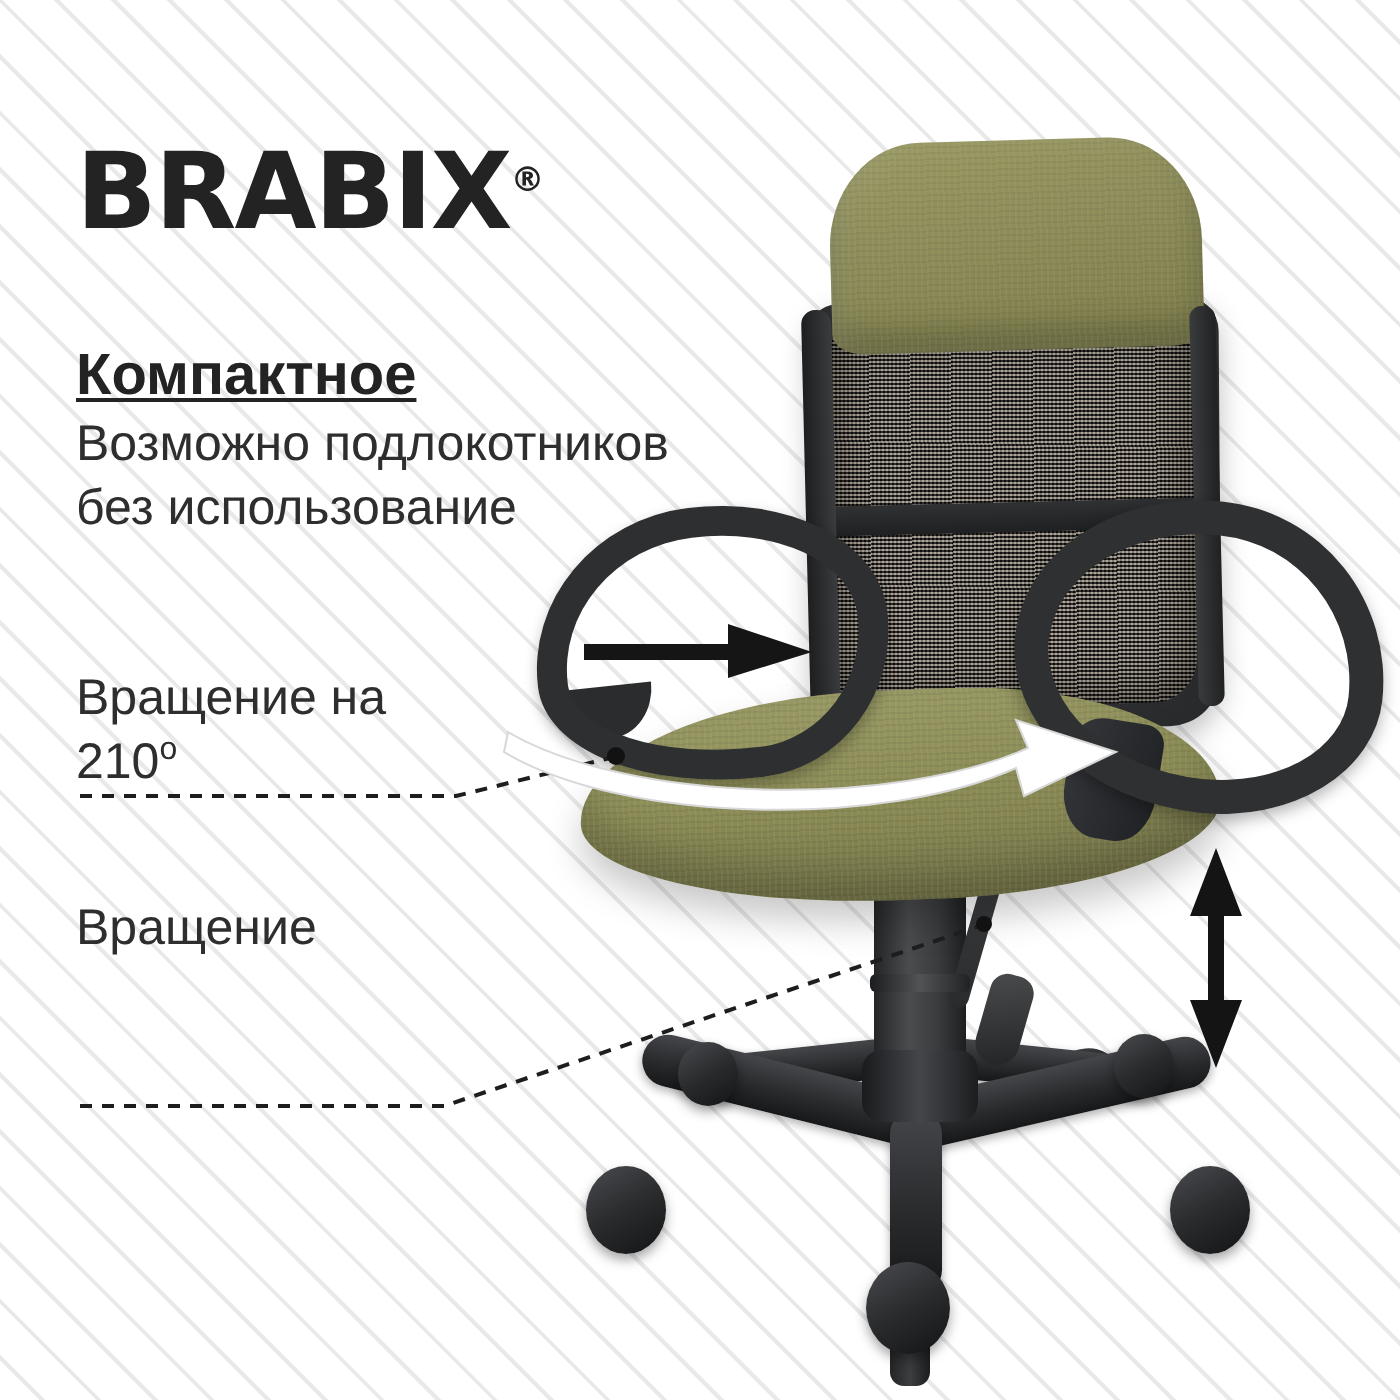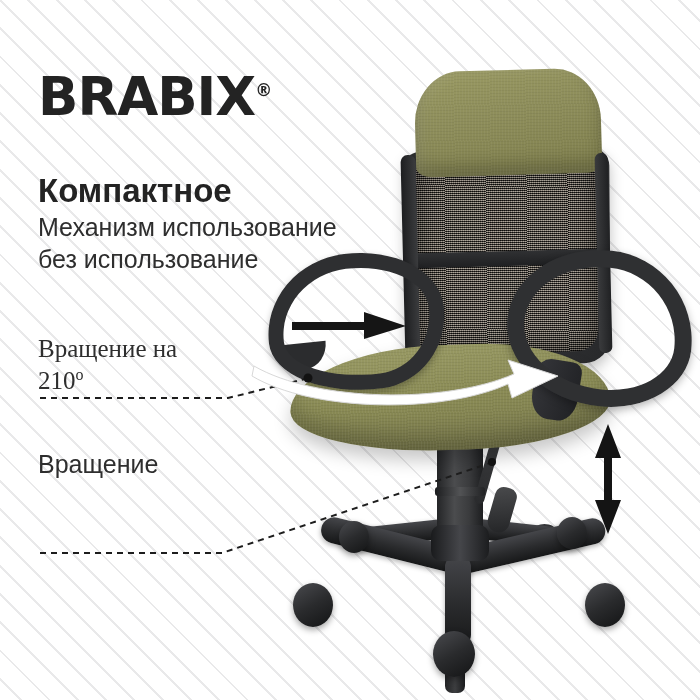--- a/index.html
+++ b/index.html
@@ -43,34 +43,35 @@
   #brand-logo .reg {
     font-size: 17px;
     vertical-align: super;
     font-weight: bold;
     letter-spacing: 0;
   }
 
   
   .feature-block { position: absolute; color: #2b2b2b; }
   .feature-title {
-    font-size: 33px;
+    font-size: 29px;
     font-weight: bold;
     line-height: 1.25;
     white-space: nowrap;
     color: #232323;
+    text-decoration: underline;
   }
   .feature-body {
     font-size: 25px;
     font-weight: normal;
     line-height: 1.28;
     color: #2e2e2e;
   }
   #block-compact { left: 38px; top: 170px; width: 400px; }
-  #block-rotation { left: 38px; top: 333px; width: 260px; font-family: Liberation Serif, serif; }
+  #block-rotation { left: 38px; top: 333px; width: 260px; }
   #block-height   { left: 38px; top: 448px; width: 250px; }
   .feature-line { white-space: nowrap; }
   .deg { font-size: 16px; vertical-align: super; }
 
   
   #chair {
     position: absolute;
     left: 255px;
     top: 55px;
     width: 430px;
@@ -291,21 +292,21 @@
 
 <div id="poster">
 
   <div id="brand-logo">
     <span>BRABIX</span><span class="reg">®</span>
   </div>
 
   <div class="feature-block" id="block-compact">
     <div class="feature-title">Компактное</div>
     <div class="feature-body">
-      <div class="feature-line">Механизм использование</div>
+      <div class="feature-line">Возможно подлокотников</div>
       <div class="feature-line">без использование</div>
     </div>
   </div>
 
   <div class="feature-block" id="block-rotation">
     <div class="feature-body">
       <div class="feature-line">Вращение на</div>
       <div class="feature-line">
         <span>210</span><span class="deg">о</span>
       </div>

